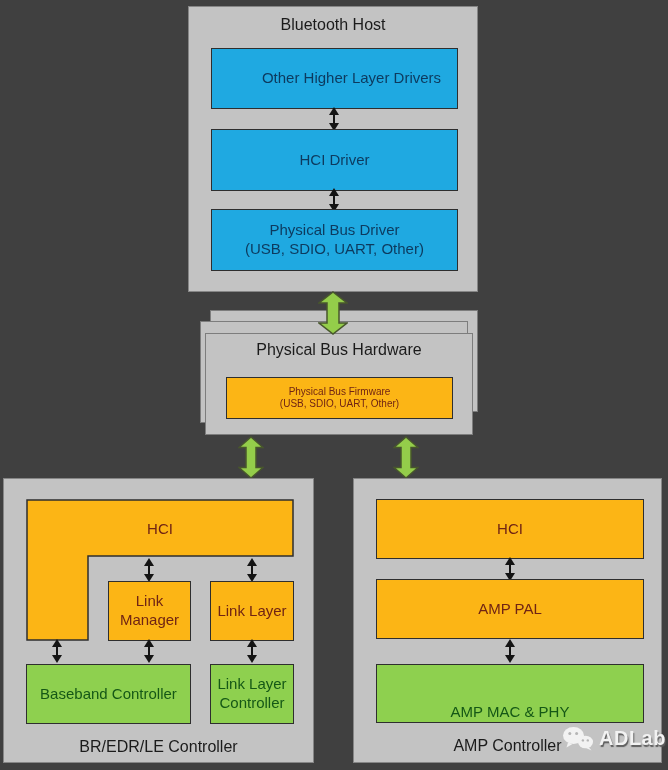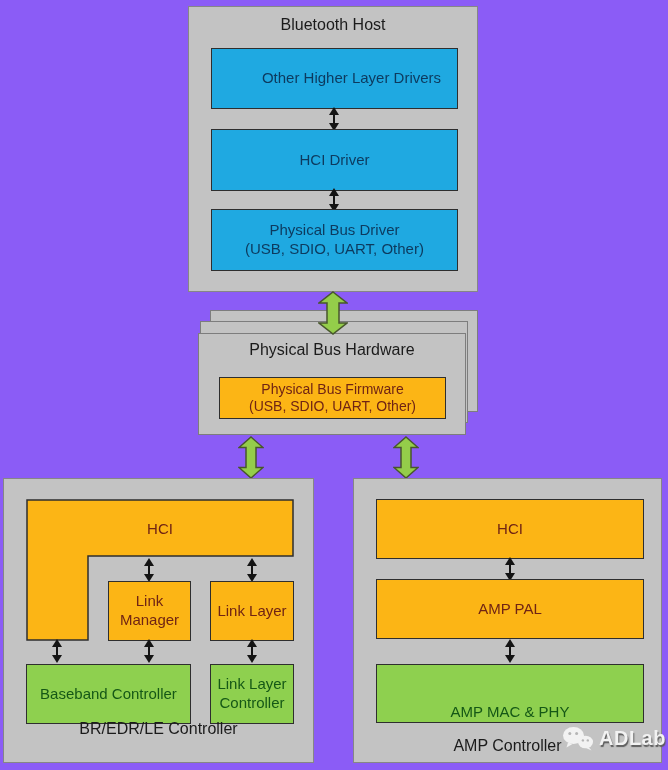--- a/index.html
+++ b/index.html
@@ -1,31 +1,31 @@
 <!DOCTYPE html>
 <html style="--gray: #c3c3c3; --blue: #1fa9e1; --orange: #fcb515; --green: #8ed04f; --agreen: #94cd4a; --black: #141414;"><head>
 <meta charset="utf-8">
 <style>
   :root{
     --gray:#c3c3c3; --blue:#1fa9e1; --orange:#fcb515; --green:#8ed04f;
     --agreen:#94cd4a; --black:#141414;
   }
   *{box-sizing:border-box; margin:0; padding:0;}
   body{background:#ffffff; font-family:"Liberation Sans","DejaVu Sans",sans-serif;}
-  .canvas{position:relative; width:668px; height:770px; background:#8b5cf6; overflow:hidden;}
+  .canvas{position:relative; width:668px; height:770px; background:#404040; overflow:hidden;}
   .panel{position:absolute; background:var(--gray); border:1.5px solid #868686;}
   .layer{position:absolute; width:268px; height:102px; background:var(--gray); border:1.5px solid #7d7d7d;}
   .panel-title{position:absolute; left:0; right:0; text-align:center; font-size:16px; color:#1b1b1b;}
   .box{position:absolute; display:flex; align-items:center; justify-content:center;
        text-align:center; border:1.5px solid #2e2e2e; font-size:15px; line-height:1.25;}
   .box .lines span{display:block;}
   .blue{background:var(--blue); color:#0d3a5e;}
   .orange{background:var(--orange); color:#702414;}
   .green{background:var(--green); color:#155816;}
-  .sm{font-size:14px;text-align:center;}
+  .sm{font-size:10px;text-align:center;}
   .arrow{position:absolute;}
   .barrow polygon, .barrow rect{fill:var(--black);}
   .garrow polygon{fill:var(--agreen); stroke:#48572c; stroke-width:1.5;}
   .lshape{fill:var(--orange); stroke:#2e2e2e; stroke-width:1.5;}
   .lbl{position:absolute; display:flex; align-items:center; justify-content:center; text-align:center;}
   .watermark{position:absolute; left:562px; top:726px; display:flex; align-items:center; gap:5px;}
   .wm-text{font-size:20px; font-weight:bold; color:#f2f2f2; letter-spacing:0.5px;
            text-shadow:1px 2px 1px #5d5d5d;}
   .wbubble{fill:#f2f2f2;}
   .weye{fill:#b5b5b5;}
@@ -62,21 +62,21 @@
       <div class="lines">
         <span>Physical Bus Driver</span>
         <span>(USB, SDIO, UART, Other)</span>
       </div>
     </div>
   </div>
 
   <div style="position:absolute; left:190px; top:310px; width:288px; height:125px;">
     <div class="layer" style="left:20px; top:0;"></div>
     <div class="layer" style="left:10px; top:11px;"></div>
-    <div class="layer" style="left:8px; top:23px;">
+    <div class="layer" style="left:15px; top:23px;">
       <div class="panel-title" style="top:7px;">Physical Bus Hardware</div>
       <div class="box orange sm" style="left:20px; top:43px; width:227px; height:42px;">
         <div class="lines">
           <span>Physical Bus Firmware</span>
           <span>(USB, SDIO, UART, Other)</span>
         </div>
       </div>
     </div>
   </div>
 
@@ -131,21 +131,21 @@
       <rect x="5" y="7" width="2" height="10"></rect>
     </svg>
 
     <div class="box green" style="left:22px; top:185px; width:165px; height:60px;">
       <span>Baseband Controller</span>
     </div>
     <div class="box green" style="left:206px; top:185px; width:84px; height:60px;">
       <span>Link Layer Controller</span>
     </div>
 
-    <div class="panel-title" style="bottom:24px;">BR/EDR/LE Controller</div>
+    <div class="panel-title" style="bottom:6px;">BR/EDR/LE Controller</div>
   </div>
 
   <div class="panel" style="left:353px; top:478px; width:309px; height:285px;">
 
     <div class="box orange" style="left:22px; top:20px; width:268px; height:60px;">
       <span>HCI</span>
     </div>
 
     <svg class="arrow barrow" style="left:150px; top:78px;" width="12" height="24" viewBox="0 0 12 24">
       <polygon points="6,0 11,8 1,8"></polygon>

